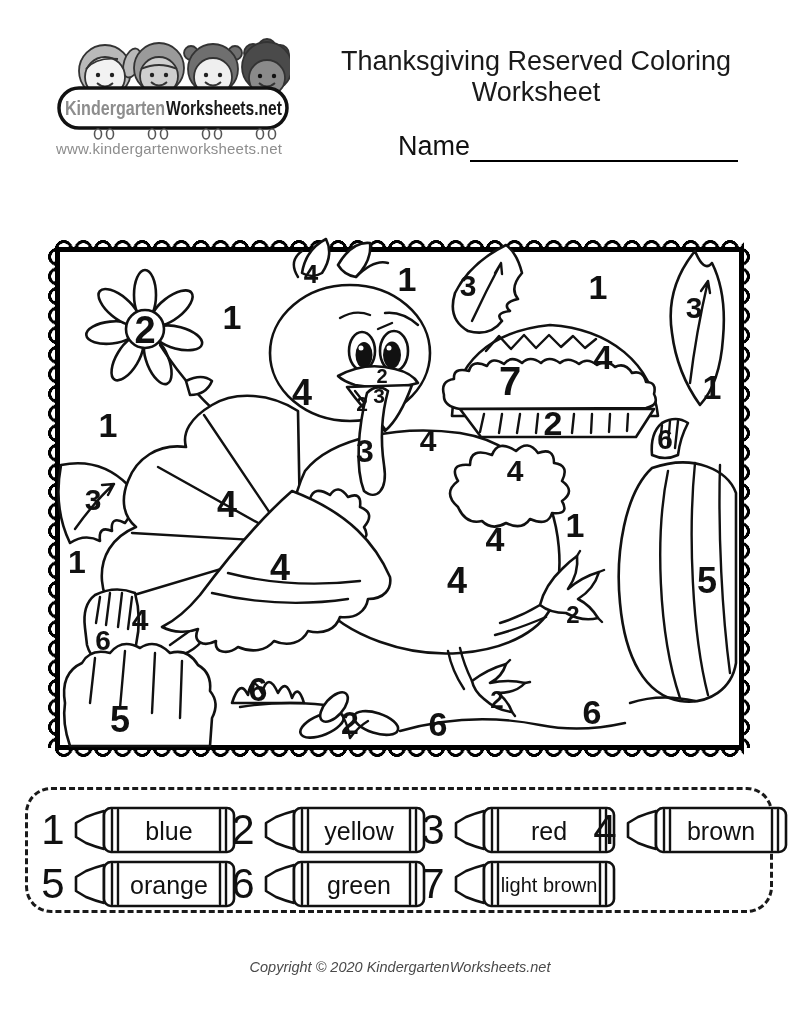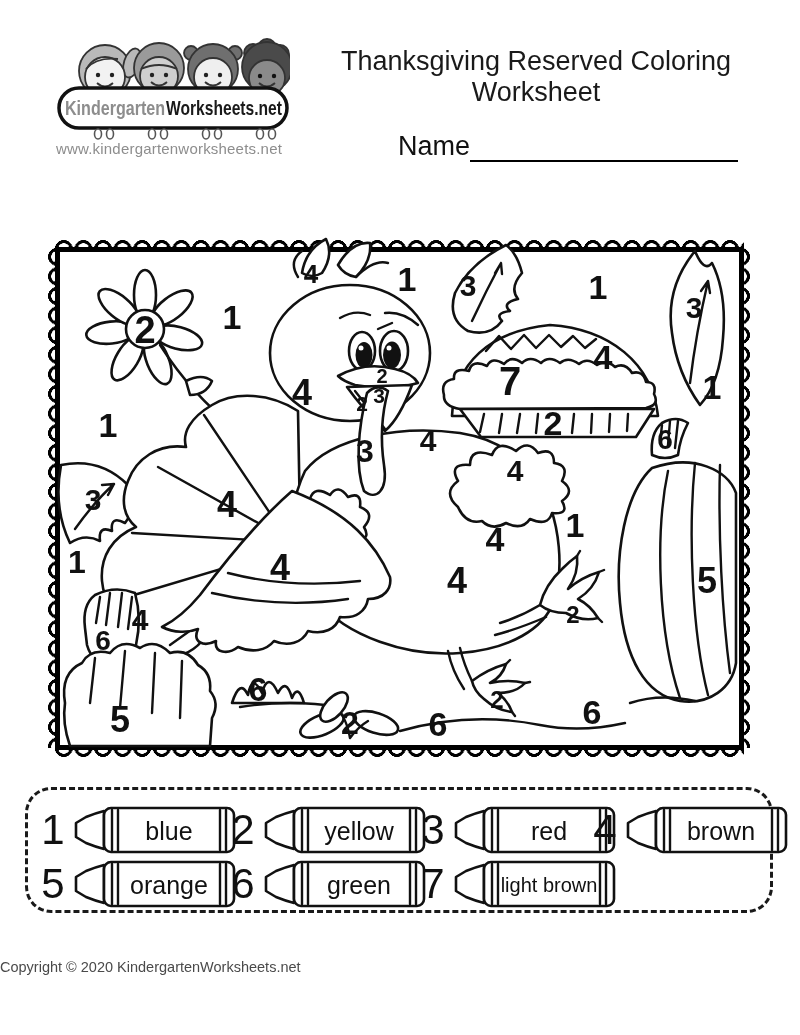--- a/index.html
+++ b/index.html
@@ -33,22 +33,22 @@
   
   #legend{position:absolute;left:25px;top:787px;width:748px;height:126px;
           border:3px dashed #1a1a1a;border-radius:26px;box-sizing:border-box;}
   .leg-item{position:absolute;display:flex;align-items:center;}
   .leg-num{font-size:42px;color:#111;width:34px;text-align:center;line-height:1;}
   .cray-label{font-family:"Liberation Sans","DejaVu Sans",sans-serif;font-size:25px;fill:#111;
               text-anchor:middle;dominant-baseline:central;}
   .cray-label.small{font-size:20px;}
 
   
-  #footer{position:absolute;left:0;top:958px;width:100%;text-align:left;
-          font-size:14.5px;color:#4a4a4a;line-height:1.35;}
+  #footer{position:absolute;left:0;top:958px;width:100%;text-align:center;
+          font-size:14.5px;color:#4a4a4a;line-height:1.35;font-style:italic;}
 </style>
 </head>
 <body>
 
 <div id="page">
 
   <svg id="logo" viewBox="0 0 242 108">
     <g stroke="#333" stroke-width="1.8">
 
       <circle cx="57" cy="38" r="26" fill="#b9b9b9"></circle>

